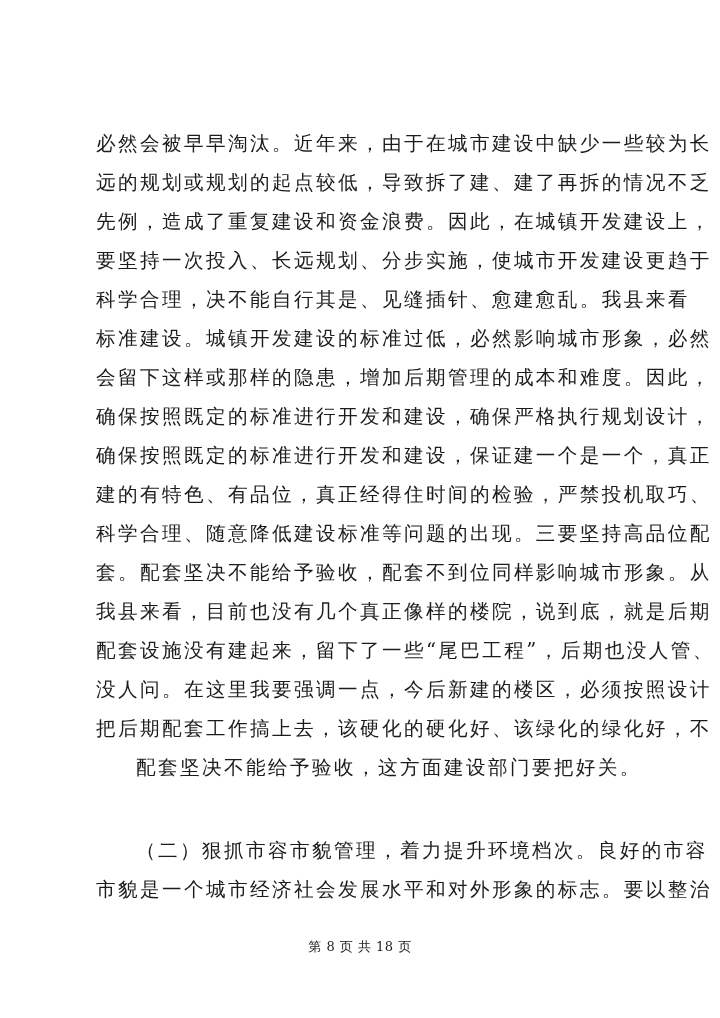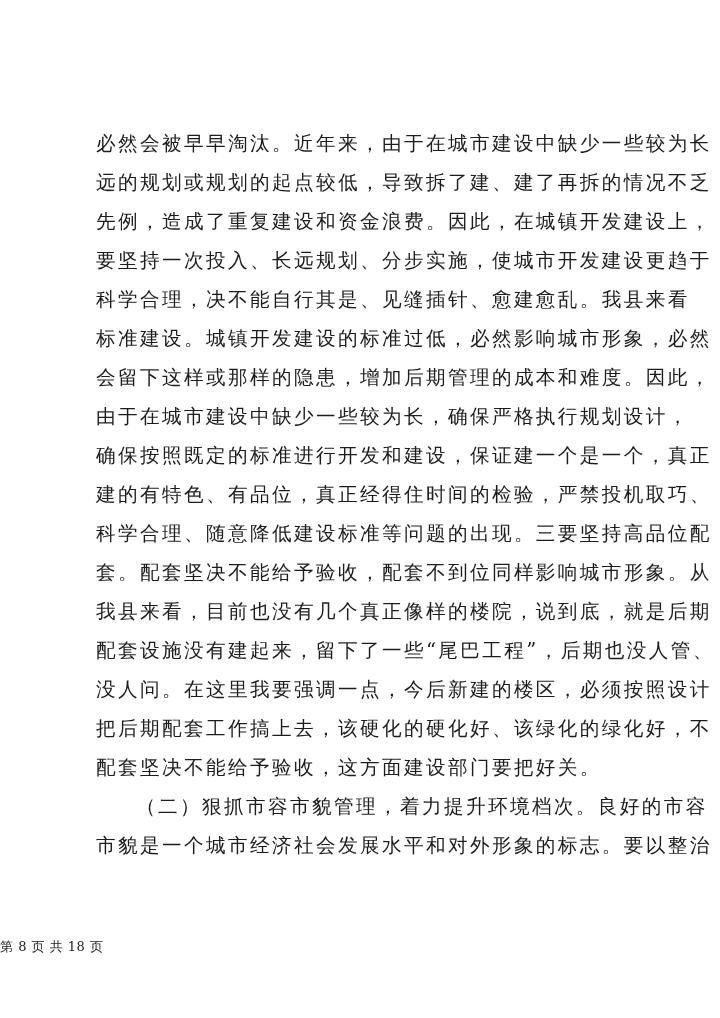--- a/index.html
+++ b/index.html
@@ -34,49 +34,51 @@
       line-height: 39px;
       font-size: 19.6px;
       white-space: nowrap;
       letter-spacing: 2.4px;
       text-align: justify;
       text-align-last: justify;
       color: #1c1c1c;
     }
     .line.last {
       text-align-last: left;
+      margin-left: 40px;
     }
     .line.indent {
       padding-left: 40px;
+      margin-top: 44px;
     }
     .footer {
       position: absolute;
       left: 0;
       width: 720px;
       top: 938px;
-      text-align: left;
+      text-align: center;
       font-size: 13px;
       color: #222;
       letter-spacing: 0.5px;
     }
   </style>
 </head>
 <body>
 
 <div class="page">
   <div class="body-text">
 
     <div class="line">必然会被早早淘汰。近年来，由于在城市建设中缺少一些较为长</div>
     <div class="line">远的规划或规划的起点较低，导致拆了建、建了再拆的情况不乏</div>
     <div class="line">先例，造成了重复建设和资金浪费。因此，在城镇开发建设上，</div>
     <div class="line">要坚持一次投入、长远规划、分步实施，使城市开发建设更趋于</div>
     <div class="line">科学合理，决不能自行其是、见缝插针、愈建愈乱。我县来看</div>
     <div class="line">标准建设。城镇开发建设的标准过低，必然影响城市形象，必然</div>
     <div class="line">会留下这样或那样的隐患，增加后期管理的成本和难度。因此，</div>
-    <div class="line">由于在城市建设中缺少一些较为长，确保严格执行规划设计，</div>
+    <div class="line">确保按照既定的标准进行开发和建设，确保严格执行规划设计，</div>
     <div class="line">确保按照既定的标准进行开发和建设，保证建一个是一个，真正</div>
     <div class="line">建的有特色、有品位，真正经得住时间的检验，严禁投机取巧、</div>
     <div class="line">科学合理、随意降低建设标准等问题的出现。三要坚持高品位配</div>
     <div class="line">套。配套坚决不能给予验收，配套不到位同样影响城市形象。从</div>
     <div class="line">我县来看，目前也没有几个真正像样的楼院，说到底，就是后期</div>
     <div class="line">配套设施没有建起来，留下了一些“尾巴工程”，后期也没人管、</div>
     <div class="line">没人问。在这里我要强调一点，今后新建的楼区，必须按照设计</div>
     <div class="line">把后期配套工作搞上去，该硬化的硬化好、该绿化的绿化好，不</div>
     <div class="line last">配套坚决不能给予验收，这方面建设部门要把好关。</div>
 

